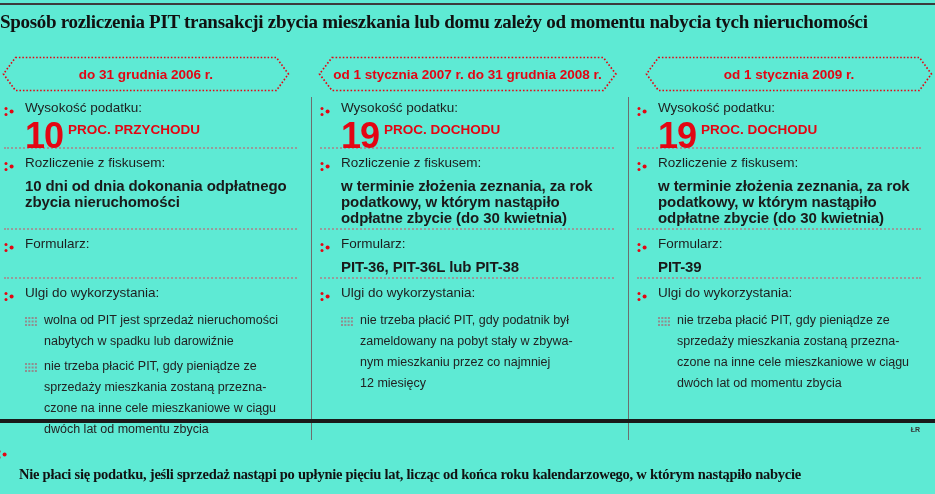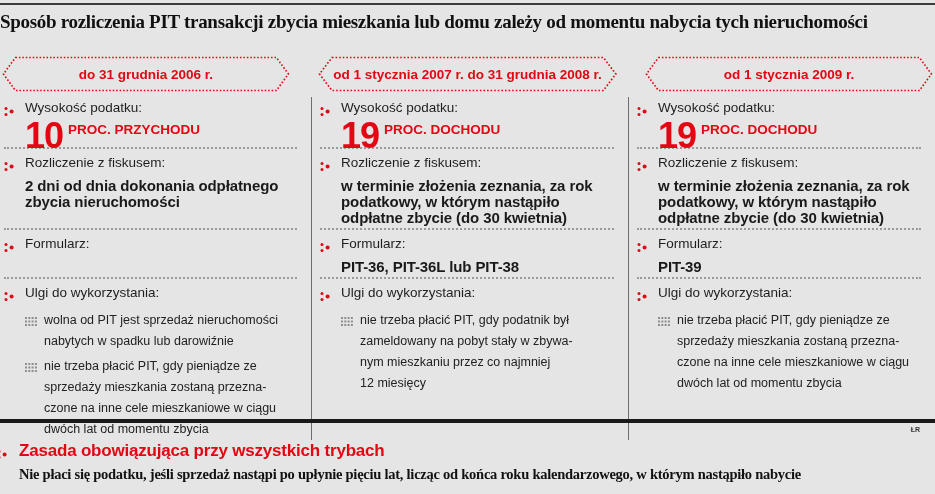--- a/index.html
+++ b/index.html
@@ -1,18 +1,18 @@
 <!DOCTYPE html>
 <html><head>
 <meta charset="utf-8">
 <style>
   * { margin:0; padding:0; box-sizing:border-box; }
   html,body { background:#fff; }
   body { font-family:"Liberation Sans", sans-serif; color:#1a1a1a; }
-  .canvas { position:relative; width:935px; height:494px; background:#e5e5e5; overflow:hidden; }
+  .canvas { position:relative; width:935px; height:494px; background:#5eead4; overflow:hidden; }
 
   .top-rule { position:absolute; top:3px; left:0; width:935px; height:2px; background:#3c3c3c; }
   .title { position:absolute; top:11px; left:0; width:935px;
            font-family:"Liberation Serif", serif; font-weight:bold;
            font-size:19px; letter-spacing:-0.3px; color:#111; white-space:nowrap; }
 
   .pills { position:absolute; top:56px; left:2px; width:931px; height:36px;
            display:grid; grid-template-columns:1fr 1.04fr 1fr; column-gap:28px; }
   .pill { position:relative; height:36px; }
   .pill svg { position:absolute; inset:0; width:100%; height:100%; }
@@ -107,21 +107,21 @@
         <div class="label-row">
           <span class="bullet">
             <svg width="11" height="11">
                 <circle cx="2" cy="2.6" r="1.5" fill="#e30613"></circle>
                 <circle cx="2" cy="8.4" r="1.5" fill="#e30613"></circle>
                 <circle cx="7.6" cy="5.5" r="2" fill="#e30613"></circle>
               </svg>
           </span>
           <span class="label">Rozliczenie z fiskusem:</span>
         </div>
-        <div class="bold-text">2 dni od dnia dokonania odpłatnego
+        <div class="bold-text">10 dni od dnia dokonania odpłatnego
 zbycia nieruchomości</div>
       </div>
       <div class="sep"></div>
       <div class="block-c">
         <div class="label-row">
           <span class="bullet">
             <svg width="11" height="11">
                 <circle cx="2" cy="2.6" r="1.5" fill="#e30613"></circle>
                 <circle cx="2" cy="8.4" r="1.5" fill="#e30613"></circle>
                 <circle cx="7.6" cy="5.5" r="2" fill="#e30613"></circle>
@@ -369,17 +369,16 @@
   <div class="credit">ŁR</div>
 
   <div class="footer-heading">
     <span class="bullet">
       <svg width="11" height="11">
           <circle cx="2" cy="2.6" r="1.5" fill="#e30613"></circle>
           <circle cx="2" cy="8.4" r="1.5" fill="#e30613"></circle>
           <circle cx="7.6" cy="5.5" r="2" fill="#e30613"></circle>
         </svg>
     </span>
-    <span class="footer-heading-text">Zasada obowiązująca przy wszystkich trybach</span>
   </div>
   <div class="footer-text">Nie płaci się podatku, jeśli sprzedaż nastąpi po upłynie pięciu lat, licząc od końca roku kalendarzowego, w którym nastąpiło nabycie</div>
 
 </div>
 
 </body></html>

